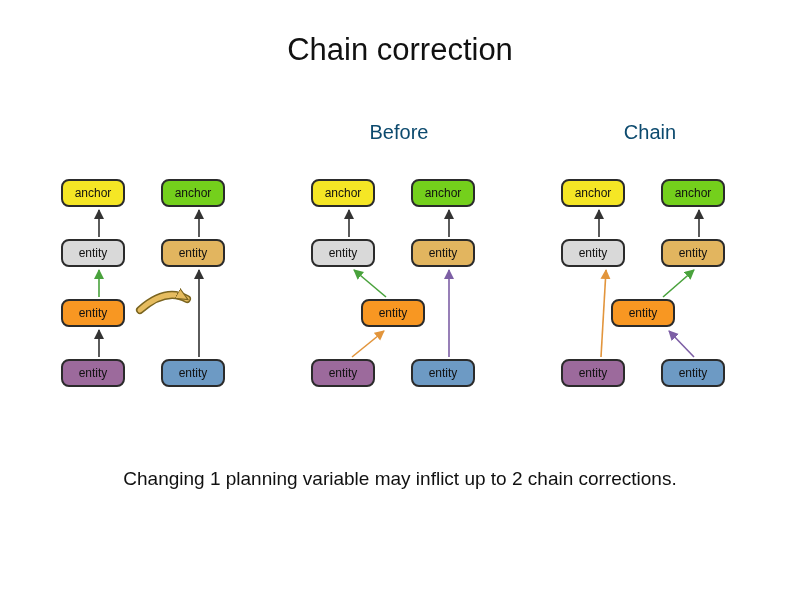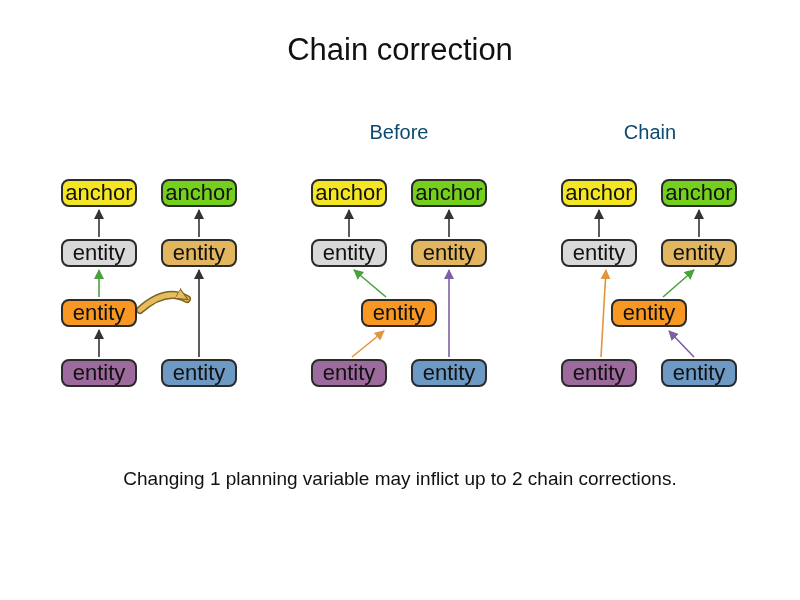--- a/index.html
+++ b/index.html
@@ -15,24 +15,24 @@
     font-size: 20px; color: #0c4a6e; top: 121px;
   }
   .label-before { left: 299px; }
   .label-after  { left: 550px; }
   .caption {
     position: absolute; top: 468px; left: 0; width: 800px;
     text-align: center; font-size: 19px; color: #111111;
   }
 
   .box {
-    position: absolute; width: 76px; height: 28px; box-sizing: border-box;
+    position: absolute; width: 64px; height: 28px; box-sizing: border-box;
     border: 2px solid #2b2b2b; border-radius: 8px;
     display: flex; align-items: center; justify-content: center;
-    font-size: 22px; color: #111111;
+    font-size: 12px; color: #111111;
   }
   .yellow { background: #f5e625; }
   .green  { background: #74d01c; }
   .gray   { background: #d9d9d9; }
   .tan    { background: #e2b55f; }
   .orange { background: #f89722; }
   .purple { background: #9c6a9c; }
   .blue   { background: #6d9ac4; }
 
   .arrows { position: absolute; top: 0; left: 0; pointer-events: none; }

